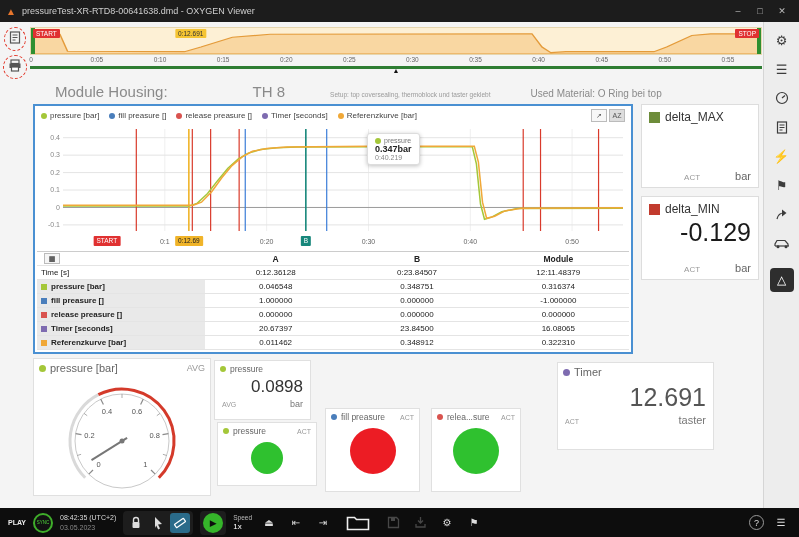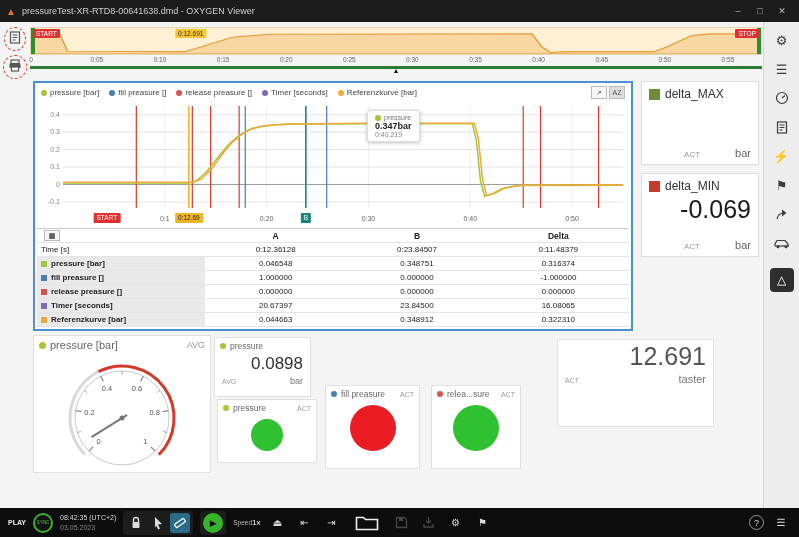--- a/index.html
+++ b/index.html
@@ -132,21 +132,21 @@
   .clock .d{font-size:7px;color:#888}
   .pill{background:#1d1d1d;border-radius:4px;display:flex;align-items:center;gap:2px;
     padding:2px 3px}
   .bb-btn{width:20px;height:20px;display:flex;align-items:center;justify-content:center;
     border-radius:3px;font-size:10px;color:#ddd}
   .bb-btn.hl{background:#2a6b8a}
   .bb-btn.dim{color:#555}
   .bb-btn.dim svg{opacity:.55}
   .play-circle{width:20px;height:20px;border-radius:50%;background:#35b52a;color:#0d0d0d;
     display:flex;align-items:center;justify-content:center;font-size:9px}
-  .speed{display:flex;align-items:center;line-height:1.2}
+  .speed{display:flex;flex-direction:column;align-items:flex-start;line-height:1.2}
   .speed .s1{font-size:6.5px;color:#bbb}
   .speed .s2{font-size:8px;color:#fff}
   .folder-btn{width:36px;height:24px;display:flex;align-items:center;justify-content:center}
   .help-circle{width:15px;height:15px;border-radius:50%;border:1px solid #999;font-size:9px;
     color:#ddd;display:flex;align-items:center;justify-content:center;margin-left:auto}
 </style>
 </head>
 <body>
 
 <div class="app">
@@ -208,20 +208,26 @@
               <span style="left: 77.5862%;">0:45</span>
               <span style="left: 86.2069%;">0:50</span>
               <span style="left: 94.8276%;">0:55</span>
             </div>
           <div class="split-line">
             <span class="split-tri">▲</span>
           </div>
         </div>
       </div>
 
+      <div class="header-row">
+        <span class="h-big">Module Housing:</span>
+        <span class="h-big" style="margin-left:85px">TH 8</span>
+        <span class="h-small" style="margin-left:45px">Setup: top coversealing, thermoblock und taster geklebt</span>
+        <span class="h-med" style="margin-left:40px">Used Material: O Ring bei top</span>
+      </div>
 
       <div class="main-row">
         <div class="chart-panel">
           <div class="legend">
             <span class="item">
               <span class="dot sm" style="background: rgb(164, 199, 57);"></span>
               <span>pressure [bar]</span>
             </span>
             <span class="item">
               <span class="dot sm" style="background: rgb(74, 126, 187);"></span>
@@ -297,27 +303,27 @@
               <span class="x-tick" style="left: 535.091px;">0:50</span>
             </div>
 
           <div class="dtable">
             <div class="trow head">
               <span class="lbl">
                   <span class="grid-btn">▦</span>
                 </span>
               <span class="val">A</span>
               <span class="val">B</span>
-              <span class="val">Delta</span>
+              <span class="val">Module</span>
             </div>
             <div class="trow">
               <span class="lbl">Time [s]</span>
               <span class="val">0:12.36128</span>
               <span class="val">0:23.84507</span>
-              <span class="val">0:11.48379</span>
+              <span class="val">12:11.48379</span>
             </div>
             <div class="trow chan">
               <span class="lbl">
                   <span class="sq" style="background: rgb(164, 199, 57);"></span>
                   <b>pressure [bar]</b>
                 </span>
               <span class="val">0.046548</span>
               <span class="val">0.348751</span>
               <span class="val">0.316374</span>
             </div>
@@ -346,21 +352,21 @@
                 </span>
               <span class="val">20.67397</span>
               <span class="val">23.84500</span>
               <span class="val">16.08065</span>
             </div>
             <div class="trow chan">
               <span class="lbl">
                   <span class="sq" style="background: rgb(240, 168, 56);"></span>
                   <b>Referenzkurve [bar]</b>
                 </span>
-              <span class="val">0.044663</span>
+              <span class="val">0.011462</span>
               <span class="val">0.348912</span>
               <span class="val">0.322310</span>
             </div>
           </div>
         </div>
 
         <div class="delta-col">
           <div class="delta-card">
             <div class="delta-head">
               <span class="delta-sq" style="background: rgb(109, 140, 58);"></span>
@@ -369,21 +375,21 @@
             <div class="delta-foot">
               <span class="mode">ACT</span>
               <span class="unit">bar</span>
             </div>
           </div>
           <div class="delta-card">
             <div class="delta-head">
               <span class="delta-sq" style="background: rgb(194, 59, 46);"></span>
               <span>delta_MIN</span>
             </div>
-            <div class="delta-val">-0.069</div>
+            <div class="delta-val">-0.129</div>
             <div class="delta-foot">
               <span class="mode">ACT</span>
               <span class="unit">bar</span>
             </div>
           </div>
         </div>
       </div>
 
       <div class="widgets">
         <div class="card" id="gauge-card">
@@ -451,20 +457,24 @@
         <div class="card" id="indicator-fill">
           <div class="w-head">
             <span class="dot sm" style="background: rgb(74, 126, 187);"></span>
             <span class="w-title sm">fill preasure</span>
             <span class="mode">ACT</span>
           </div>
           <div class="state-circle s44" style="background: rgb(236, 28, 36);"></div>
         </div>
 
         <div class="card" id="timer-card">
+          <div class="w-head">
+            <span class="dot" style="background: rgb(126, 107, 176);"></span>
+            <span class="w-title">Timer</span>
+          </div>
           <div class="dval big">12.691</div>
           <div class="dfoot">
             <span>ACT</span>
             <span class="unit md">taster</span>
           </div>
         </div>
       </div>
     </div>
 
     <div class="sidebar">

